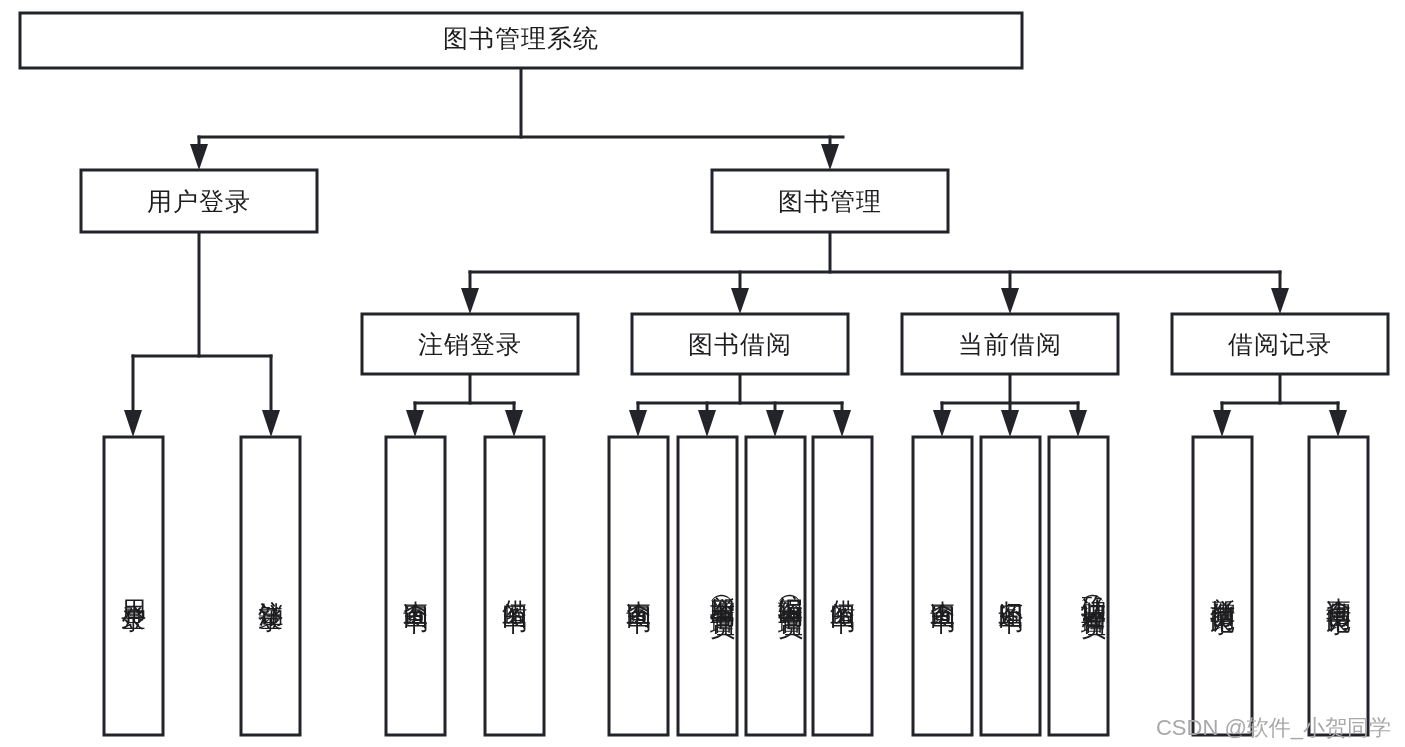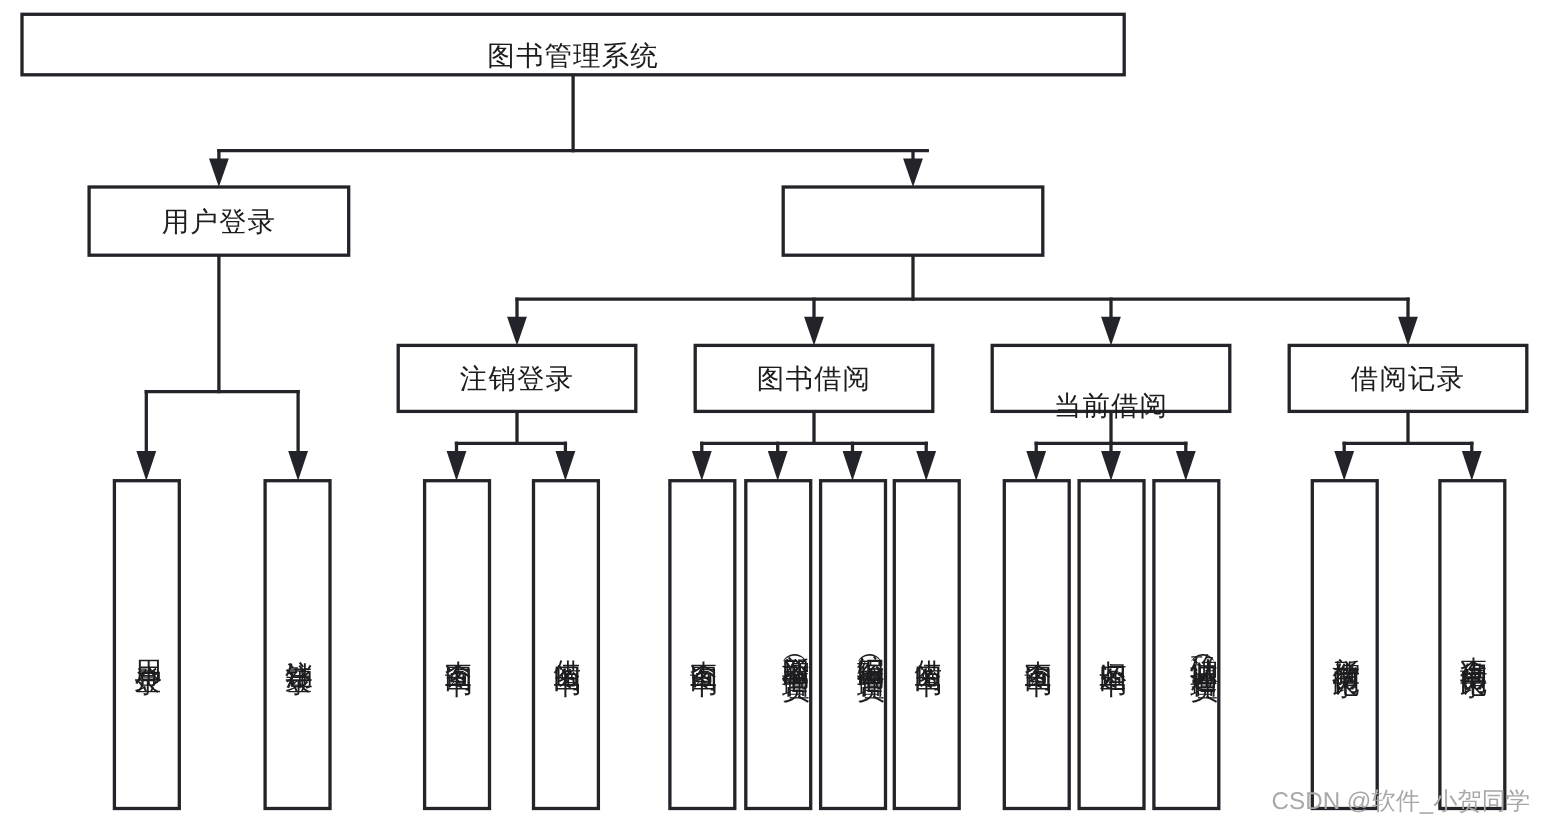--- a/index.html
+++ b/index.html
@@ -182,27 +182,28 @@
 
     <rect class="node-rect" x="913" y="437" width="59" height="298"></rect>
     <rect class="node-rect" x="981" y="437" width="59" height="298"></rect>
     <rect class="node-rect" x="1049" y="437" width="59" height="298"></rect>
 
     <rect class="node-rect" x="1193" y="437" width="59" height="298"></rect>
     <rect class="node-rect" x="1309" y="437" width="59" height="298"></rect>
 
   </svg>
 
-  <div class="hlabel" style="left:20px; top:25px; width:1002px; height:50px;">图书管理系统</div>
+  <div class="hlabel" style="left:20px; top:13px; width:1002px; height:50px;">图书管理系统</div>
 
   <div class="hlabel" style="left:81px; top:170px; width:236px; height:62px;">用户登录</div>
+  <div class="hlabel" style="left:712px; top:170px; width:236px; height:62px;">图书管理</div>
 
   <div class="hlabel" style="left:362px; top:314px; width:216px; height:60px;">注销登录</div>
   <div class="hlabel" style="left:632px; top:314px; width:216px; height:60px;">图书借阅</div>
-  <div class="hlabel" style="left:902px; top:314px; width:216px; height:60px;margin-top:24px;">当前借阅</div>
+  <div class="hlabel" style="left:902px; top:314px; width:216px; height:60px;">当前借阅</div>
   <div class="hlabel" style="left:1172px; top:314px; width:216px; height:60px;">借阅记录</div>
 
   <div class="vlabel" style="left:104px; top:437px; width:59px; height:298px;">用户登录</div>
   <div class="vlabel" style="left:241px; top:437px; width:59px; height:298px;">注销登录</div>
 
   <div class="vlabel" style="left:386px; top:437px; width:59px; height:298px;">查询图书</div>
   <div class="vlabel" style="left:485px; top:437px; width:59px; height:298px;">借阅图书</div>
 
   <div class="vlabel" style="left:609px; top:437px; width:59px; height:298px;">查询图书</div>
   <div class="vlabel" style="left:678px; top:437px; width:59px; height:298px; align-items:flex-start; padding-top:4px; box-sizing:border-box;">新增图书（管理员）</div>

